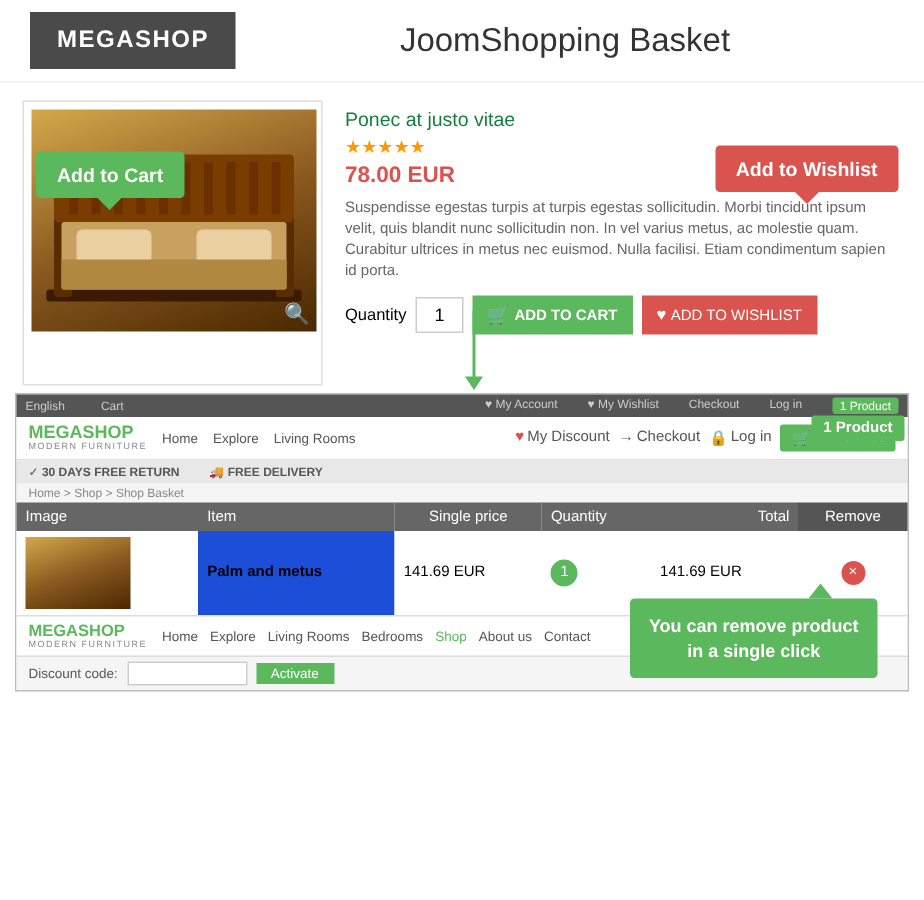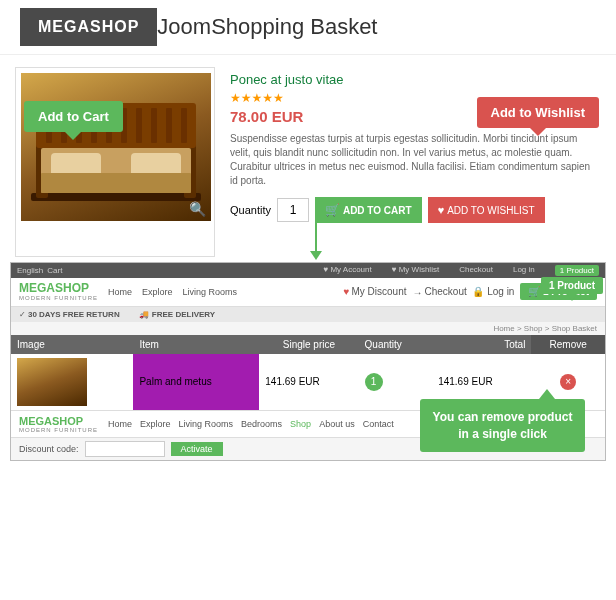--- a/index.html
+++ b/index.html
@@ -12,21 +12,21 @@
       overflow: hidden;
     }
   </style>
 </head>
 <body>
 
 <div style="display:flex; align-items:center; background:#fff; height:55px; padding:0 20px; border-bottom:1px solid #eee;">
   <div style="background:#4a4a4a; color:#fff; font-weight:bold; font-size:16px; padding:10px 18px; letter-spacing:1px;">
     <span>MEGASHOP</span>
   </div>
-  <div style="flex:1; font-size:22px; color:#333;">
+  <div style="flex:1; text-align:center; font-size:22px; color:#333;">
     <span>JoomShopping Basket</span>
   </div>
 </div>
 
 <div style="display:flex; padding:12px 15px 5px 15px; gap:10px; position:relative;">
 
   <div style="width:200px; border:1px solid #ddd; padding:5px; position:relative; flex-shrink:0; height:190px;">
 
     <div style="position:absolute; top:33px; left:8px; background:#5cb85c; color:#fff; font-size:13px; font-weight:bold; padding:8px 14px; border-radius:3px; z-index:10; white-space:nowrap;">
       <span>Add to Cart</span>
@@ -105,21 +105,21 @@
 </div>
 
 <div style="margin:0 10px 5px 10px; border:1px solid #bbb; background:#f5f5f5; position:relative;">
 
   <div style="position:absolute; top:14px; right:2px; background:#5cb85c; color:#fff; font-size:10px; font-weight:bold; padding:3px 8px; border-radius:2px; white-space:nowrap; z-index:25;">
     <span>1 Product</span>
     <div style="position:absolute; bottom:-7px; left:50%; transform:translateX(-50%); border-left:6px solid transparent; border-right:6px solid transparent; border-top:8px solid #5cb85c;"></div>
   </div>
 
   <div style="background:#555; color:#ccc; font-size:8px; padding:2px 6px; display:flex; justify-content:space-between; align-items:center;">
-    <div style="display:flex; gap:4px;">
+    <div style="display:flex; gap:24px;">
       <span>English</span>
       <span>Cart</span>
     </div>
     <div style="display:flex; gap:20px;">
       <span>♥ My Account</span>
       <span>♥ My Wishlist</span>
       <span>Checkout</span>
       <span>Log in</span>
       <span style="background:#5cb85c; padding:1px 5px; border-radius:2px; color:#fff;">1 Product</span>
     </div>
@@ -151,41 +151,41 @@
         </span>
       <span style="background:#5cb85c; color:#fff; padding:3px 8px; font-size:10px; font-weight:bold; border-radius:2px; display:flex; align-items:center; gap:2px;">🛒 <span>1 Product</span></span>
     </div>
   </div>
 
   <div style="background:#e8e8e8; padding:3px 8px; font-size:8px; color:#555; display:flex; gap:20px;">
     <span>✓ <strong>30 DAYS FREE RETURN</strong></span>
     <span>🚚 <strong>FREE DELIVERY</strong></span>
   </div>
 
-  <div style="padding:2px 8px; font-size:8px; color:#888; background:#f5f5f5;text-align:right;">
+  <div style="padding:2px 8px; font-size:8px; color:#888; background:#f5f5f5;">
     <span>Home &gt; Shop &gt; Shop Basket</span>
   </div>
 
   <table style="width:100%; border-collapse:collapse; font-size:10px;">
     <thead>
       <tr>
         <th style="background:#666; color:#fff; padding:4px 6px; text-align:left; font-weight:normal;">Image</th>
         <th style="background:#666; color:#fff; padding:4px 6px; text-align:left; font-weight:normal;">Item</th>
         <th style="background:#666; color:#fff; padding:0 6px; text-align:center; font-weight:normal;">Single price</th>
         <th style="background:#666; color:#fff; padding:4px 6px; text-align:left; font-weight:normal;">Quantity</th>
         <th style="background:#666; color:#fff; padding:4px 6px; text-align:right; font-weight:normal;">Total</th>
         <th style="background:#555; color:#fff; padding:4px 6px; text-align:center; font-weight:normal;">Remove</th>
       </tr>
     </thead>
     <tbody>
       <tr>
         <td style="padding:4px 6px; background:#fff;">
           <div style="width:70px; height:48px; background:linear-gradient(160deg,#d4a84b,#8b5a20,#4a2800);"></div>
         </td>
-        <td style="padding:16px 6px; background:#a21caf;">
+        <td style="padding:16px 6px; background:#1d4ed8;font-weight:bold;">
           <span>Palm and metus</span>
         </td>
         <td style="padding:4px 6px; background:#fff;">
           <span>141.69 EUR</span>
         </td>
         <td style="padding:4px 6px; background:#fff;">
           <span style="background:#5cb85c; color:#fff; border-radius:50%; width:18px; height:18px; display:inline-flex; align-items:center; justify-content:center; font-size:10px;">1</span>
         </td>
         <td style="padding:4px 6px; background:#fff;">
           <span>141.69 EUR</span>

